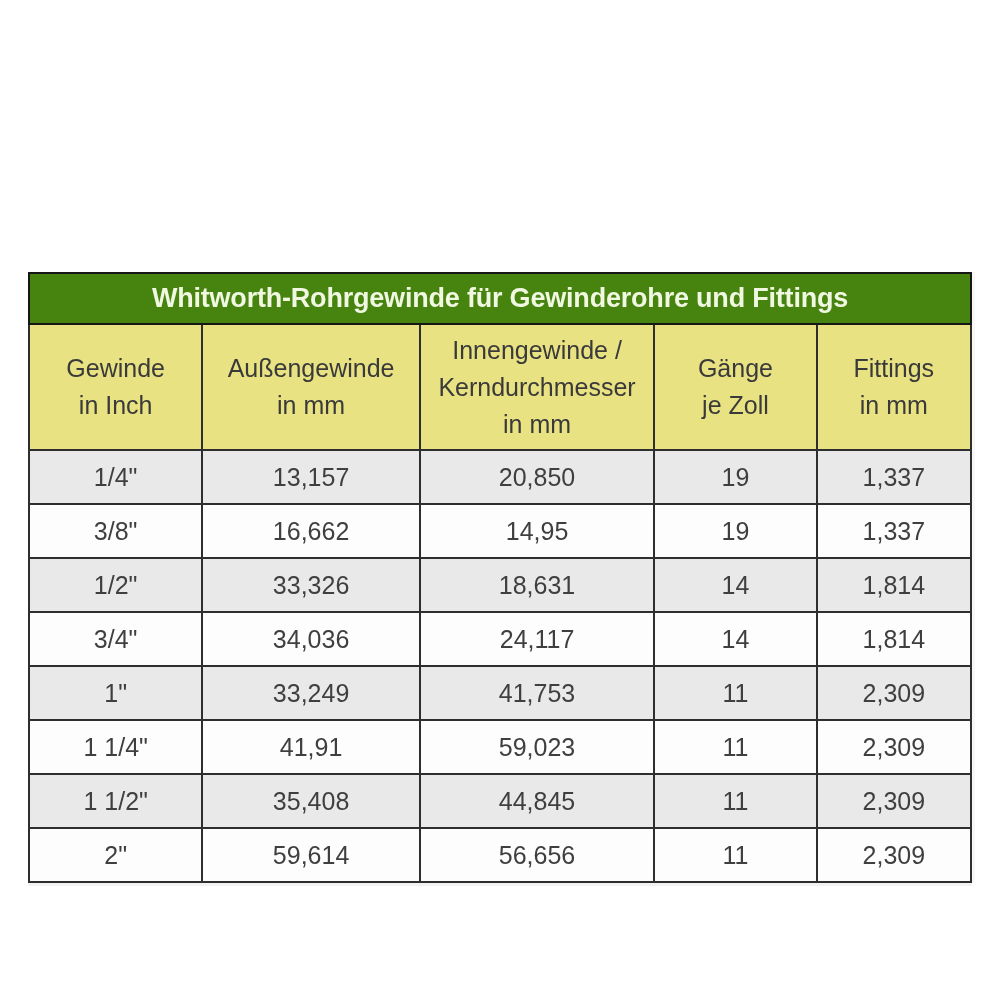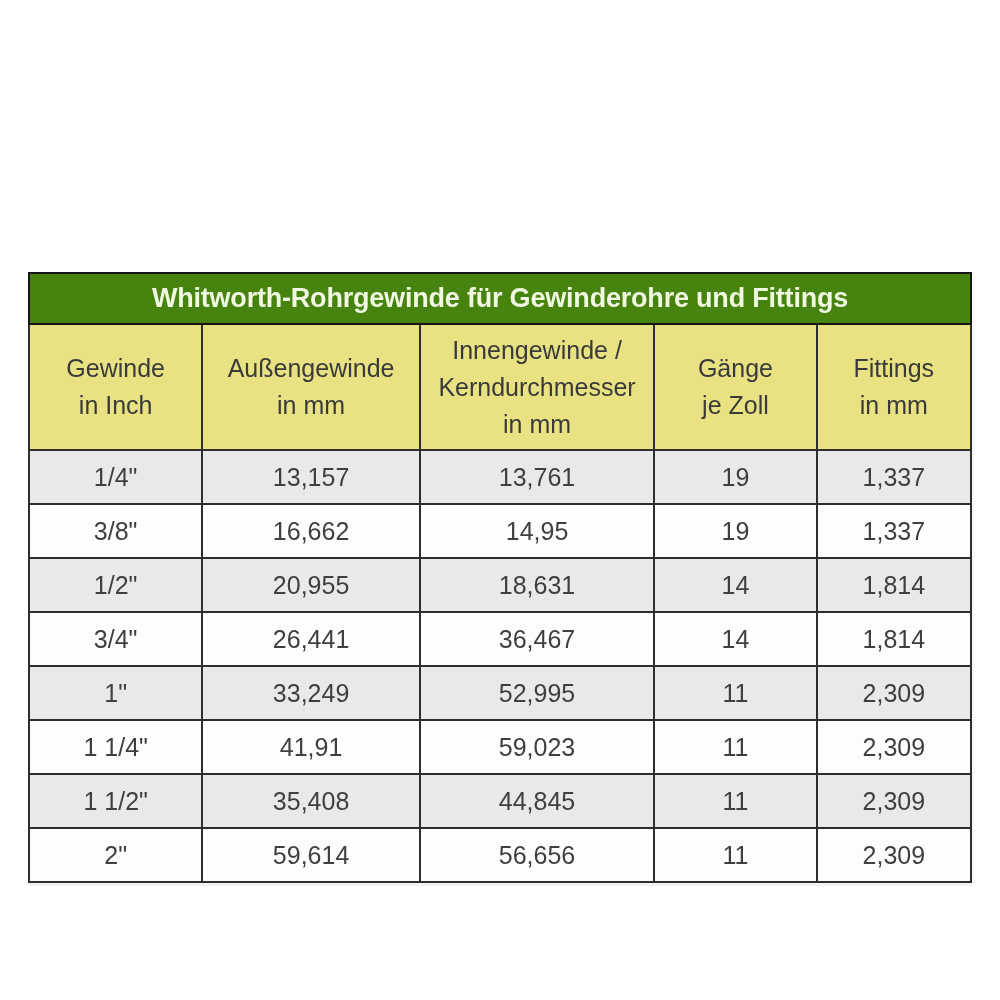--- a/index.html
+++ b/index.html
@@ -103,53 +103,53 @@
       </th>
       <th>
         <span class="hline">Fittings</span>
         <span class="hline">in mm</span>
       </th>
     </tr>
 
     <tr class="data-row odd">
       <td>1/4"</td>
       <td>13,157</td>
-      <td>13,761</td>
+      <td>20,850</td>
       <td>19</td>
       <td>1,337</td>
     </tr>
 
     <tr class="data-row even">
       <td>3/8"</td>
       <td>16,662</td>
       <td>14,95</td>
       <td>19</td>
       <td>1,337</td>
     </tr>
 
     <tr class="data-row odd">
       <td>1/2"</td>
-      <td>20,955</td>
+      <td>33,326</td>
       <td>18,631</td>
       <td>14</td>
       <td>1,814</td>
     </tr>
 
     <tr class="data-row even">
       <td>3/4"</td>
-      <td>26,441</td>
-      <td>36,467</td>
+      <td>34,036</td>
+      <td>24,117</td>
       <td>14</td>
       <td>1,814</td>
     </tr>
 
     <tr class="data-row odd">
       <td>1"</td>
       <td>33,249</td>
-      <td>52,995</td>
+      <td>41,753</td>
       <td>11</td>
       <td>2,309</td>
     </tr>
 
     <tr class="data-row even">
       <td>1 1/4"</td>
       <td>41,91</td>
       <td>59,023</td>
       <td>11</td>
       <td>2,309</td>

